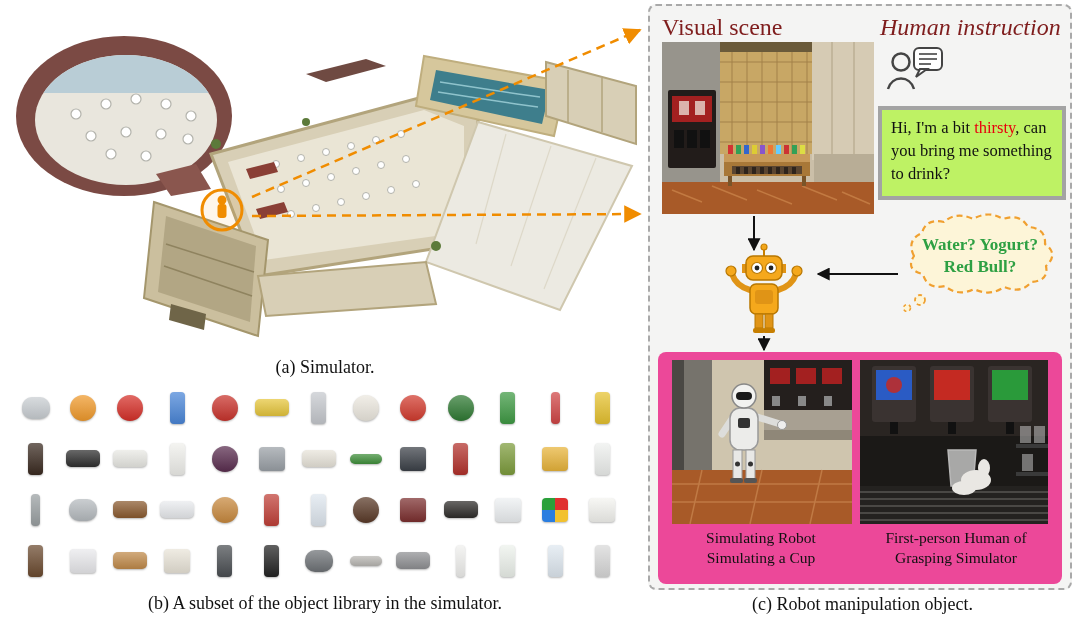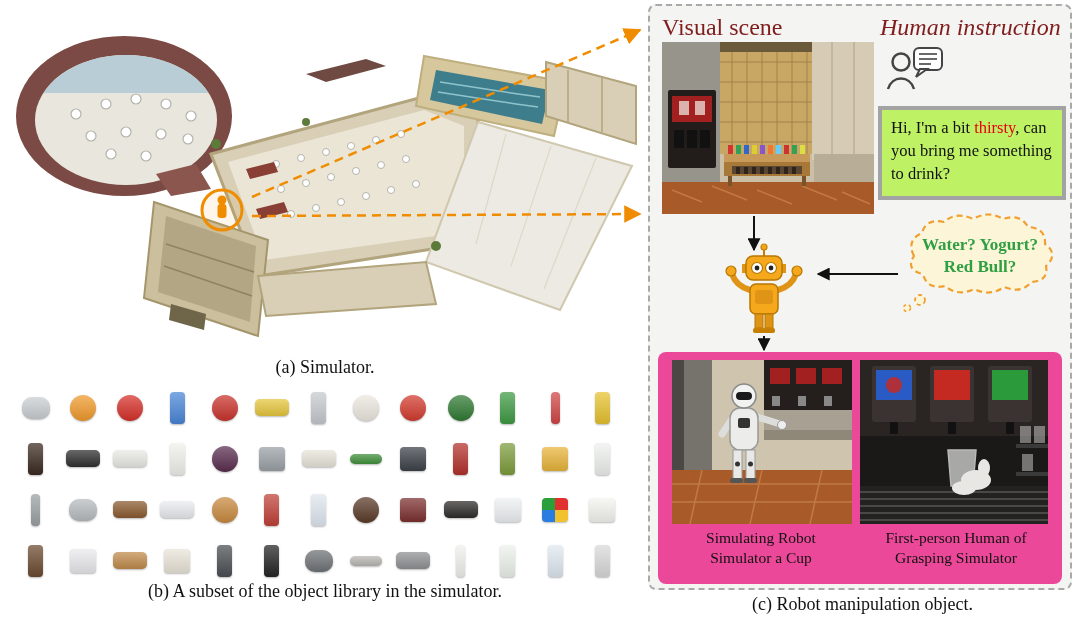--- a/index.html
+++ b/index.html
@@ -296,21 +296,21 @@
         <span class="obj tall" style="background-color: rgb(237, 242, 236);"></span>
       </div>
       <div class="obj-cell">
         <span class="obj tall" style="background-color: rgb(223, 232, 240);"></span>
       </div>
       <div class="obj-cell">
         <span class="obj tall" style="background-color: rgb(217, 217, 217);"></span>
       </div>
     </div>
 
-  <div class="abs caption" style="left:0; top:581px; width:650px;">(b) A subset of the object library in the simulator.</div>
+  <div class="abs caption" style="left:0; top:593px; width:650px;">(b) A subset of the object library in the simulator.</div>
 
   <div id="panel-c">
 
     <div class="panel-heading" style="left:12px; top:8px; width:212px;">Visual scene</div>
     <div class="panel-heading" style="left:230px; top:8px; width:186px;font-style:italic;">Human instruction</div>
 
     <div class="abs" style="left:12px; top:36px; width:212px; height:172px;">
       <svg width="212" height="172" viewBox="0 0 212 172">
         <rect width="212" height="172" fill="#cbbfa8"></rect>
         <rect x="150" y="0" width="62" height="118" fill="#d6cbb4"></rect>
@@ -530,21 +530,21 @@
 
           <path d="M88,90 L116,90 L113,126 L91,126 Z" fill="#d8d8d8" opacity="0.75" stroke="#eee" stroke-width="1.5"></path>
           <ellipse cx="116" cy="120" rx="15" ry="10" fill="#e9e7e3"></ellipse>
           <ellipse cx="104" cy="128" rx="12" ry="7" fill="#e9e7e3"></ellipse>
           <ellipse cx="124" cy="108" rx="6" ry="9" fill="#e9e7e3"></ellipse>
         </svg>
       </div>
 
       <div class="sub-caption" style="left:4px; top:176px; width:198px;">
         <span>Simulating Robot</span>
-        <span>Simulator a Cup</span>
+        <span>Simulating a Cup</span>
       </div>
       <div class="sub-caption" style="left:198px; top:176px; width:200px;">
         <span>First-person Human of</span>
         <span>Grasping Simulator</span>
       </div>
     </div>
   </div>
 
   <div class="abs caption" style="left:655px; top:594px; width:415px;">(c) Robot manipulation object.</div>
 

